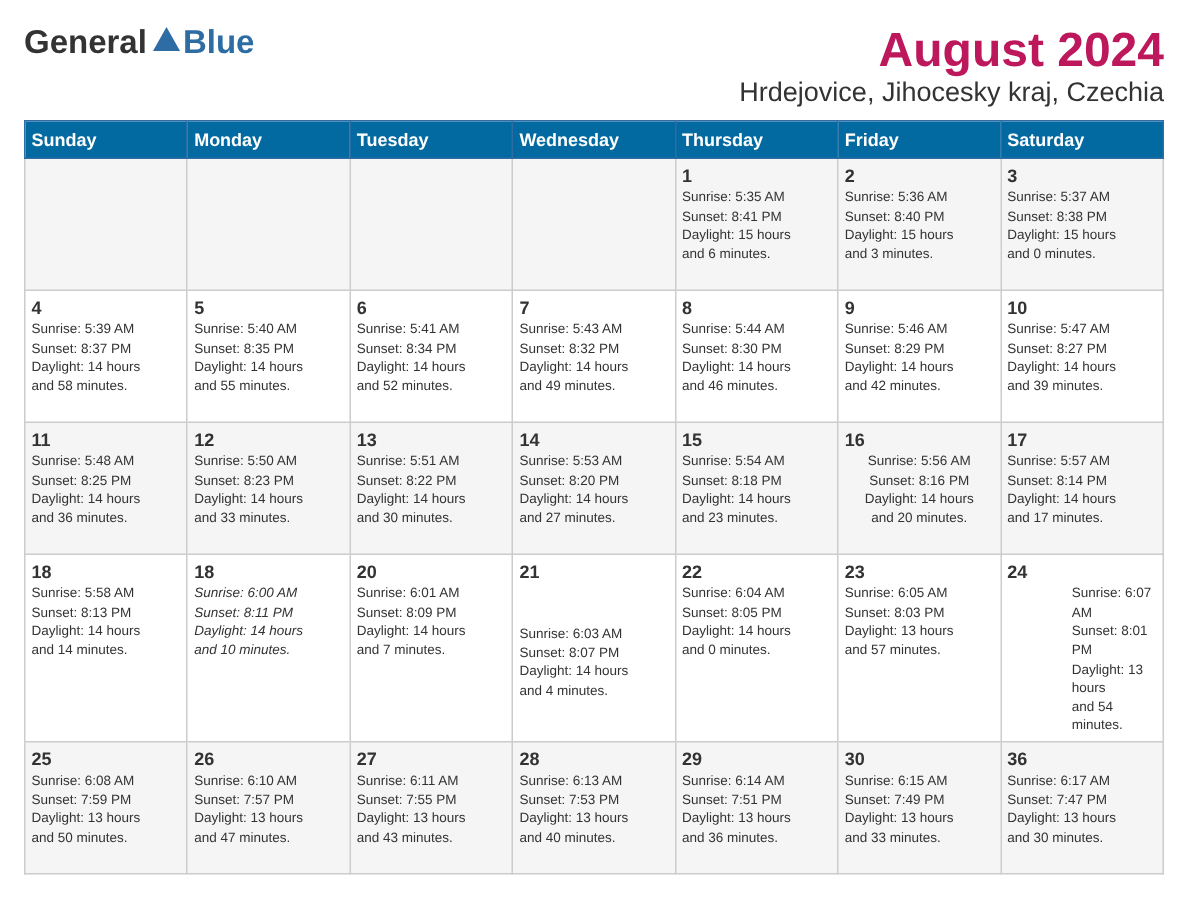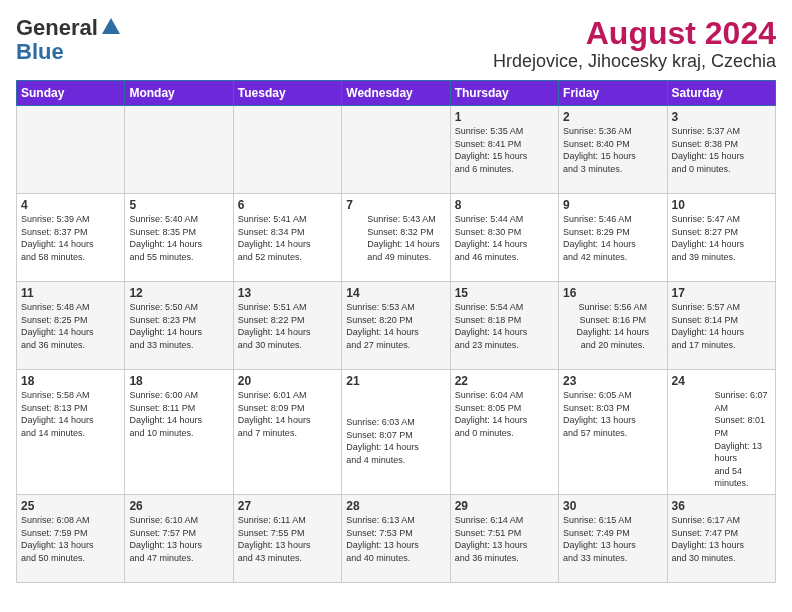--- a/index.html
+++ b/index.html
@@ -11,21 +11,21 @@
       padding: 16px;
     }
     .header-area {
       display: flex;
       justify-content: space-between;
       align-items: flex-start;
       margin-bottom: 8px;
     }
     .logo {
       display: flex;
-      flex-direction: column;
+      flex-direction: row;
       align-items: flex-start;
     }
     .logo-general {
       font-size: 22px;
       font-weight: bold;
       color: #333;
       line-height: 1.1;
     }
     .logo-blue {
       font-size: 22px;
@@ -45,21 +45,21 @@
     .location-title {
       font-size: 18px;
       color: #333;
     }
     .calendar-table {
       width: 100%;
       border-collapse: collapse;
       table-layout: fixed;
     }
     .calendar-table th {
-      background-color: #6d28d9;
+      background-color: #0369a1;
       color: #fff;
       font-size: 12px;
       font-weight: bold;
       padding: 5px 4px;
       text-align: left;
       border: 1px solid #2e6da4;
     }
     .calendar-table td {
       border: 1px solid #ccc;
       vertical-align: top;
@@ -167,21 +167,21 @@
         </td>
         <td>
           <span class="day-num">6</span>
           <div class="cell-info" style="white-space: pre-line;">Sunrise: 5:41 AM
 Sunset: 8:34 PM
 Daylight: 14 hours
 and 52 minutes.</div>
         </td>
         <td>
           <span class="day-num">7</span>
-          <div class="cell-info" style="white-space: pre-line; margin-left: 21px;">Sunrise: 5:43 AM
+          <div class="cell-info" style="white-space: pre-line;">Sunrise: 5:43 AM
 Sunset: 8:32 PM
 Daylight: 14 hours
 and 49 minutes.</div>
         </td>
         <td>
           <span class="day-num">8</span>
           <div class="cell-info" style="white-space: pre-line;">Sunrise: 5:44 AM
 Sunset: 8:30 PM
 Daylight: 14 hours
 and 46 minutes.</div>
@@ -255,21 +255,21 @@
       <tr>
         <td>
           <span class="day-num">18</span>
           <div class="cell-info" style="white-space: pre-line;">Sunrise: 5:58 AM
 Sunset: 8:13 PM
 Daylight: 14 hours
 and 14 minutes.</div>
         </td>
         <td>
           <span class="day-num">18</span>
-          <div class="cell-info" style="white-space: pre-line;">Sunrise: 6:00 AM
+          <div class="cell-info" style="white-space: pre-line; font-style: italic;">Sunrise: 6:00 AM
 Sunset: 8:11 PM
 Daylight: 14 hours
 and 10 minutes.</div>
         </td>
         <td>
           <span class="day-num">20</span>
           <div class="cell-info" style="white-space: pre-line;">Sunrise: 6:01 AM
 Sunset: 8:09 PM
 Daylight: 14 hours
 and 7 minutes.</div>

